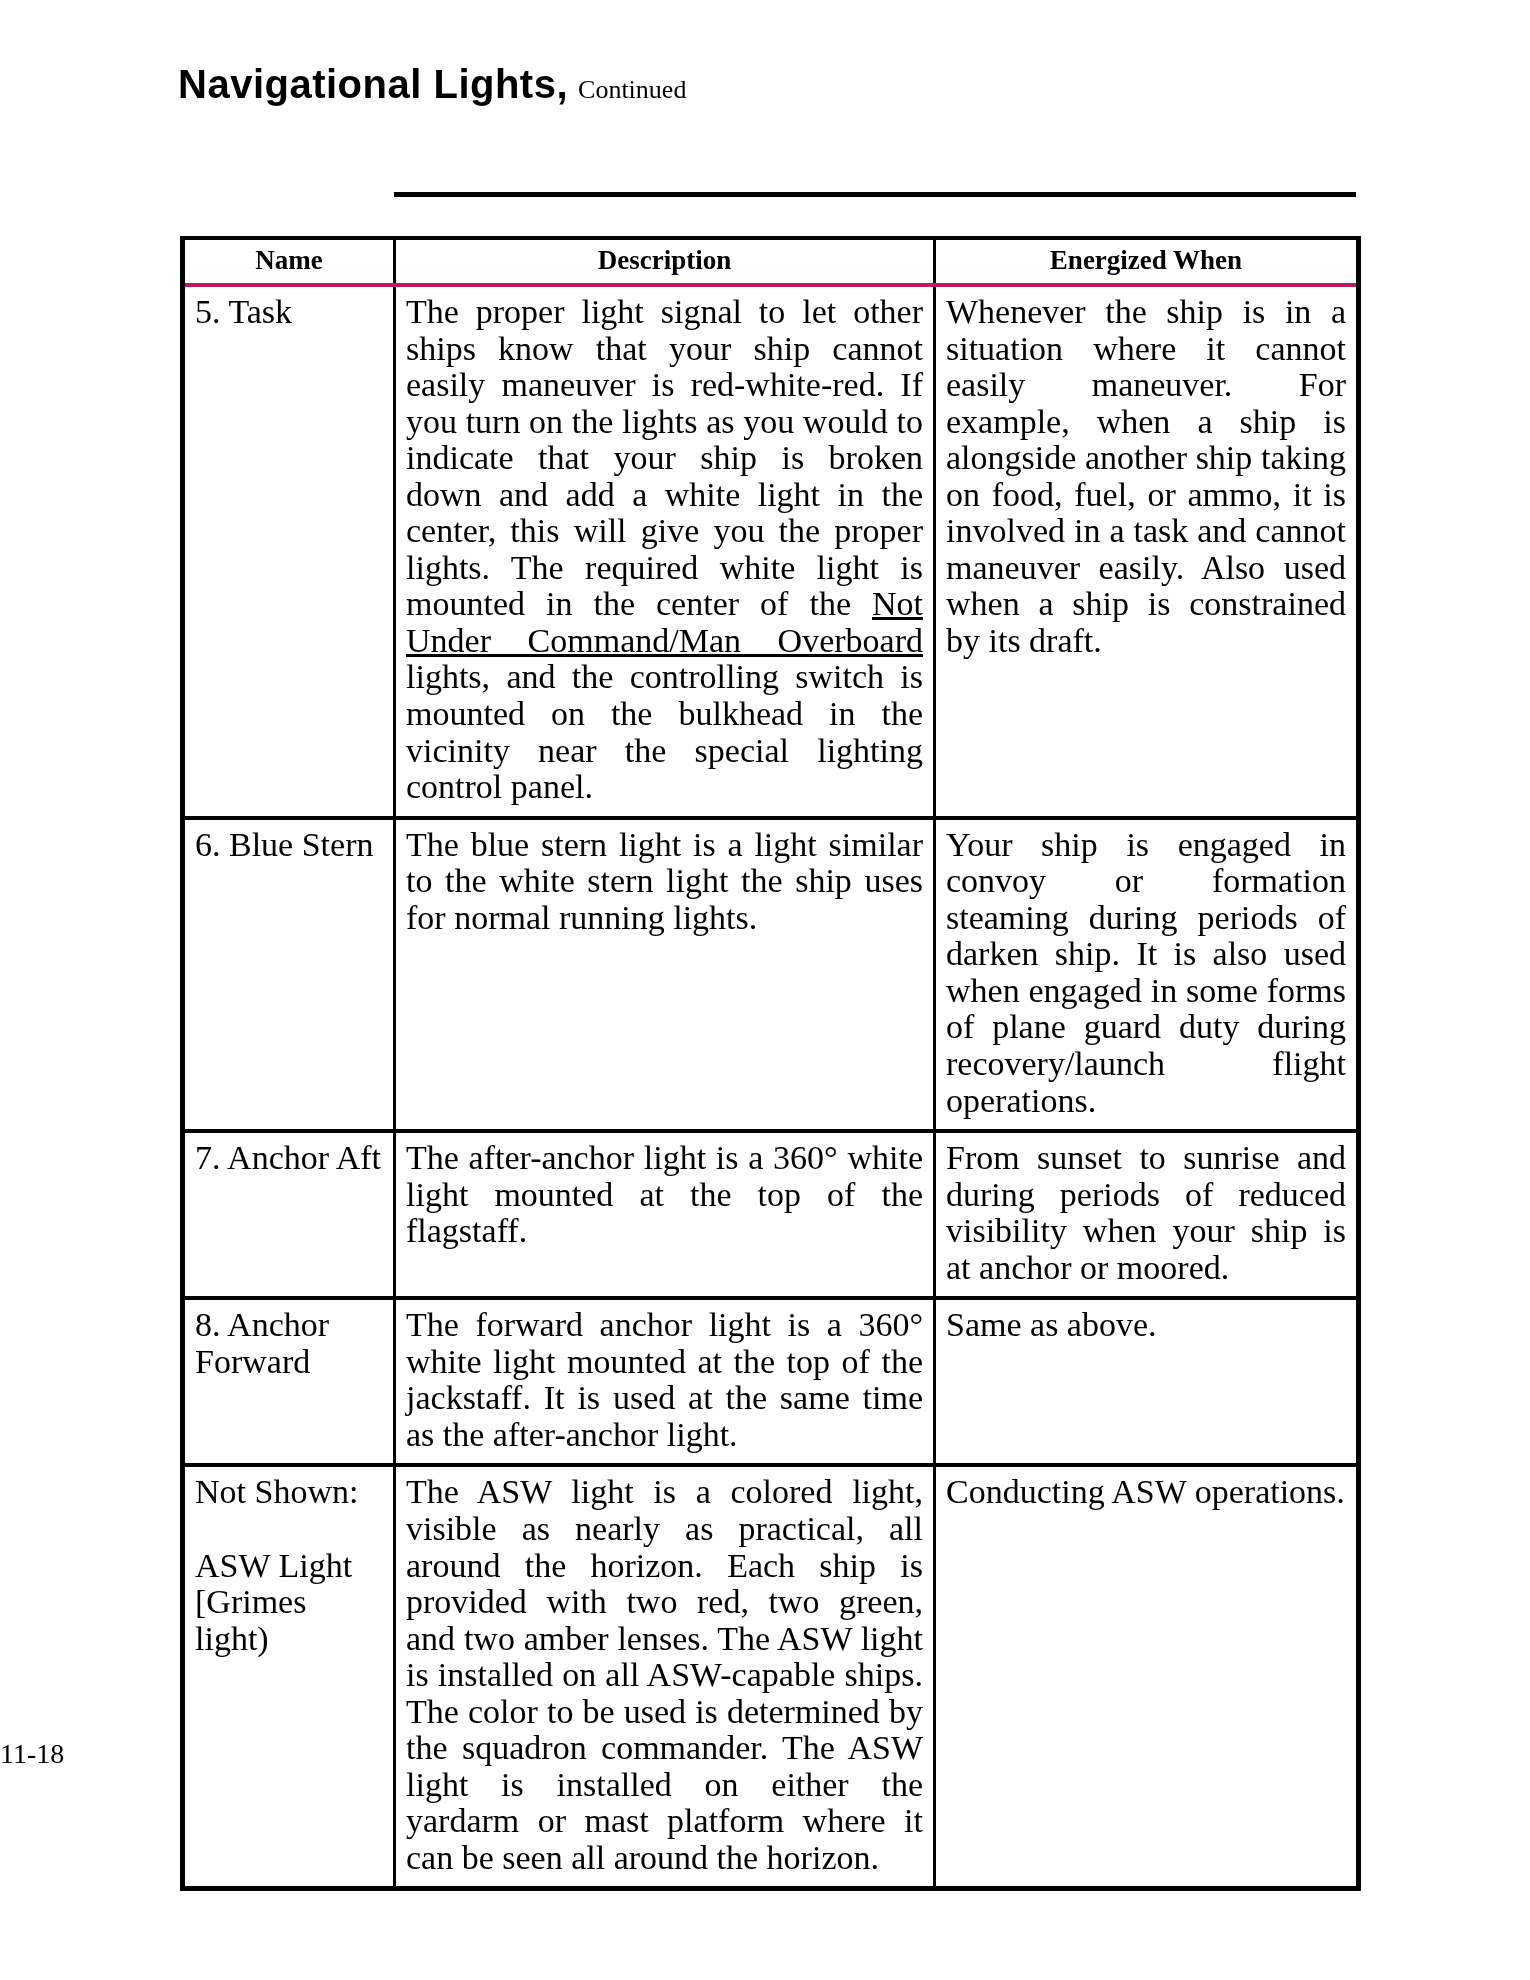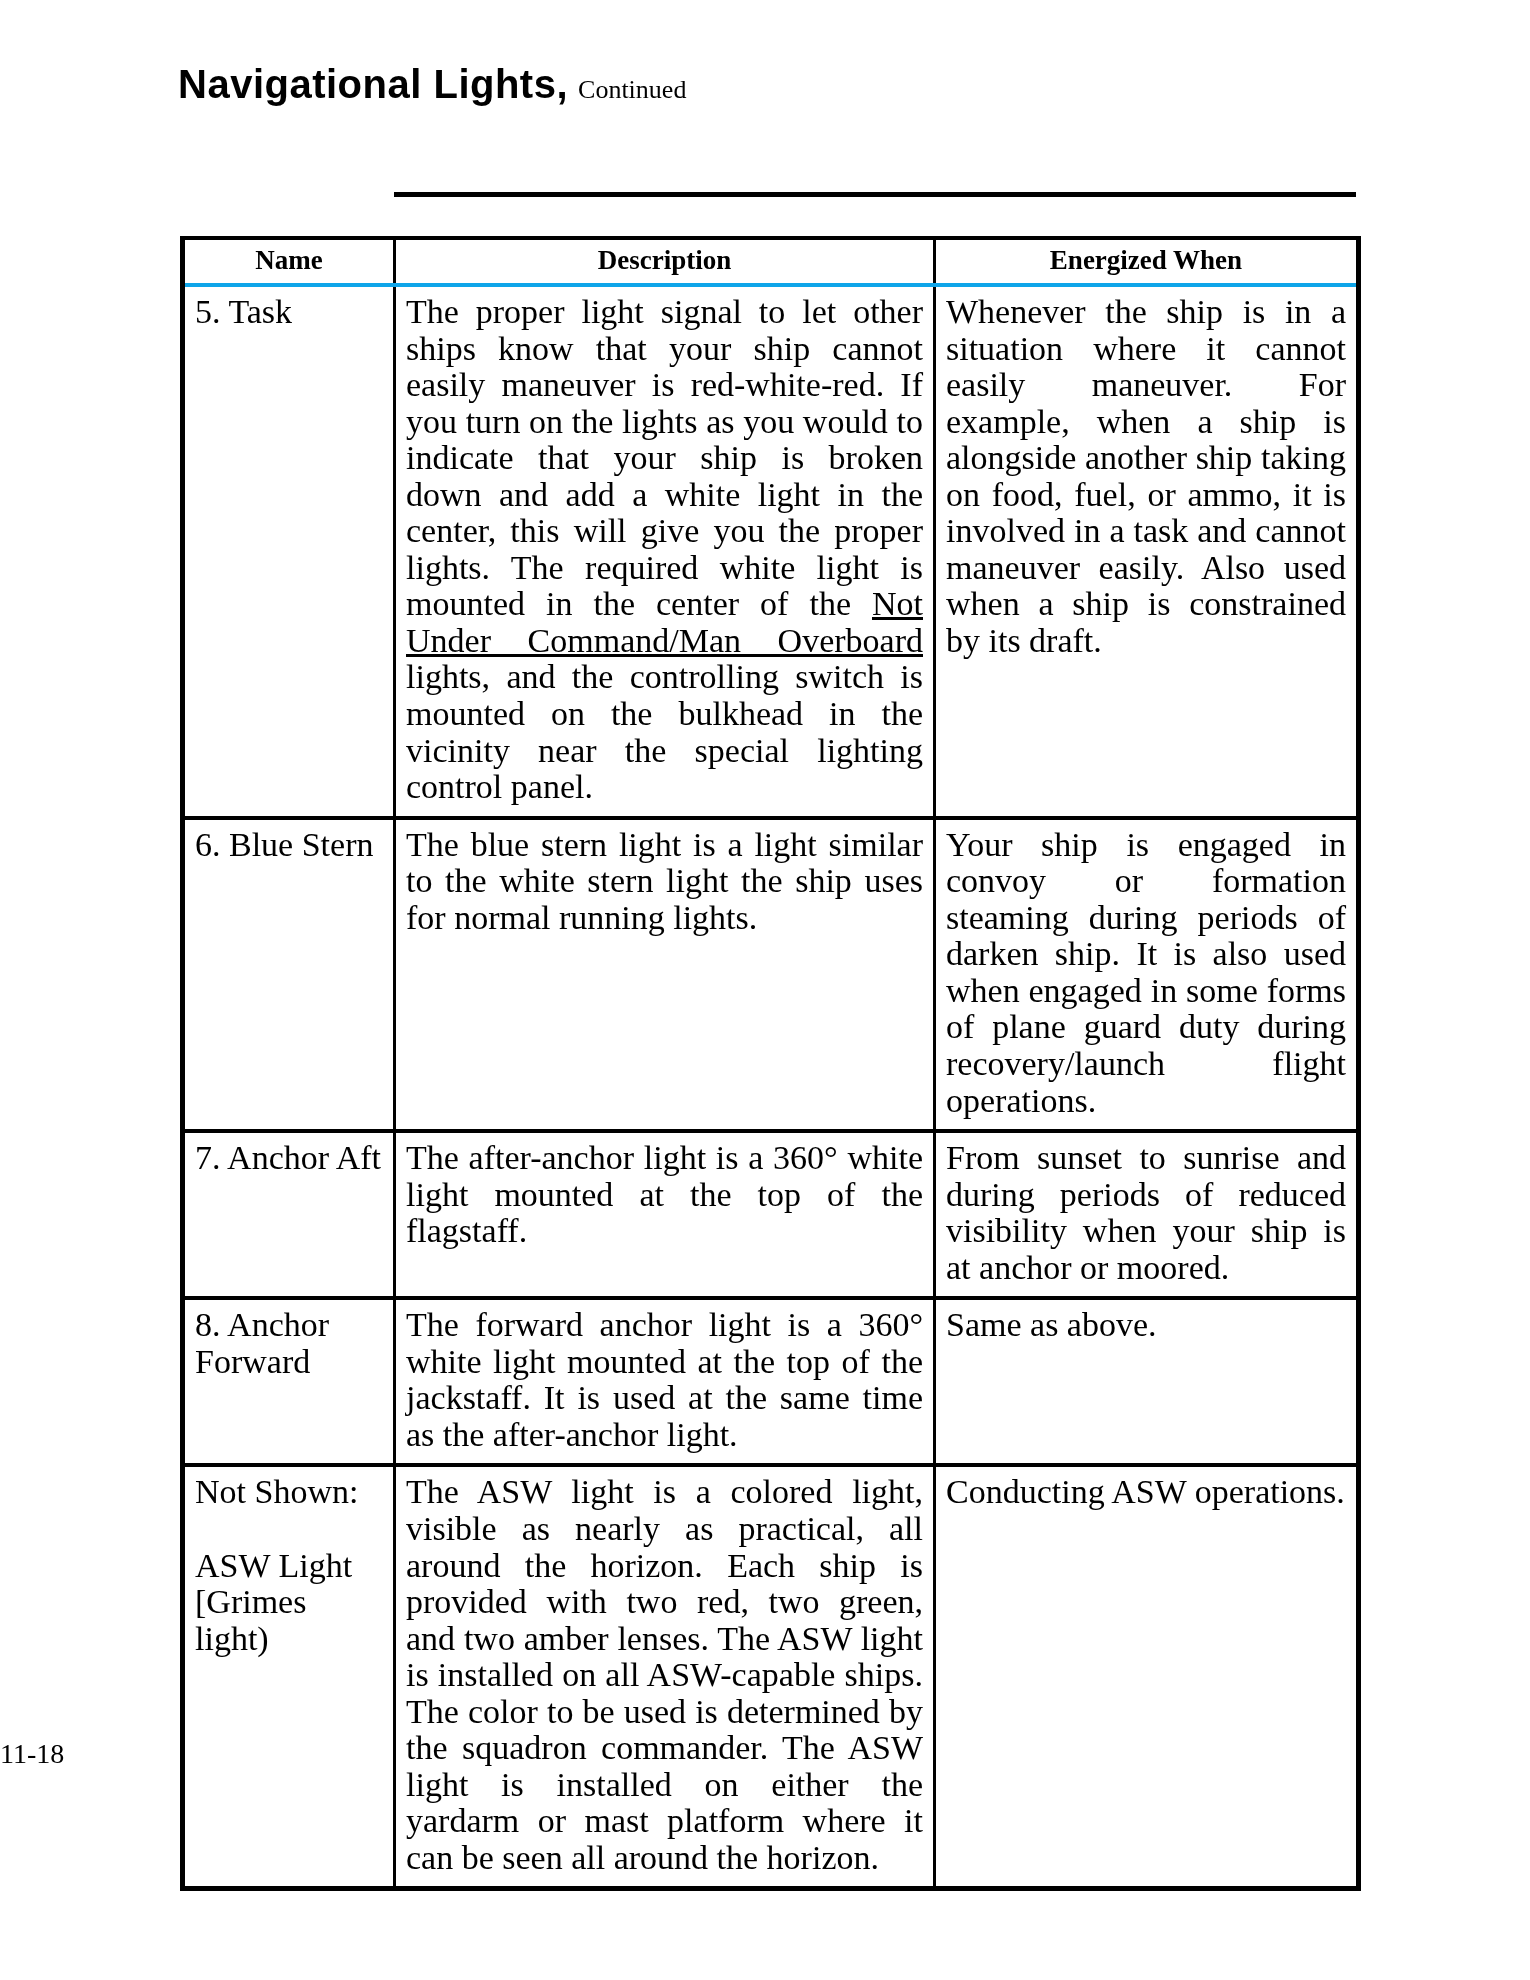--- a/index.html
+++ b/index.html
@@ -81,21 +81,21 @@
     border-right: 3px solid #000;
   }
   .nav-table th:last-child, .nav-table td:last-child { border-right: none; }
 
   .nav-table thead th {
     text-align: center;
     font-weight: bold;
     font-size: 27px;
     padding-top: 6px;
     padding-bottom: 8px;
-    border-bottom: 4px solid #0ea5e9;
+    border-bottom: 4px solid #be185d;
   }
 
   .nav-table tbody tr { border-bottom: 4px solid #000; }
   .nav-table tbody tr:last-child { border-bottom: none; }
 
   td.cell-name   { text-align: left; white-space: pre-line; }
   td.cell-desc   { text-align: justify; text-justify: inter-word; }
   td.cell-when   { text-align: justify; text-justify: inter-word; }
 
   .u { text-decoration: underline; }

